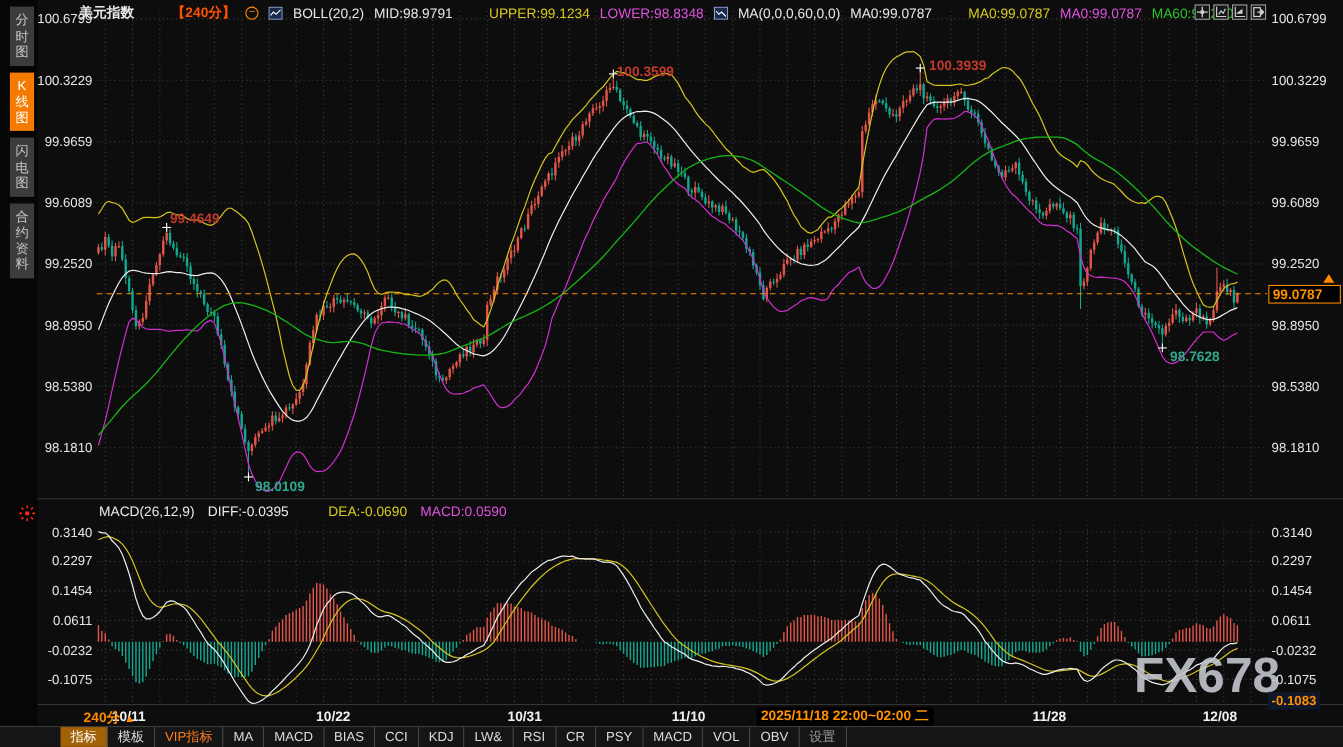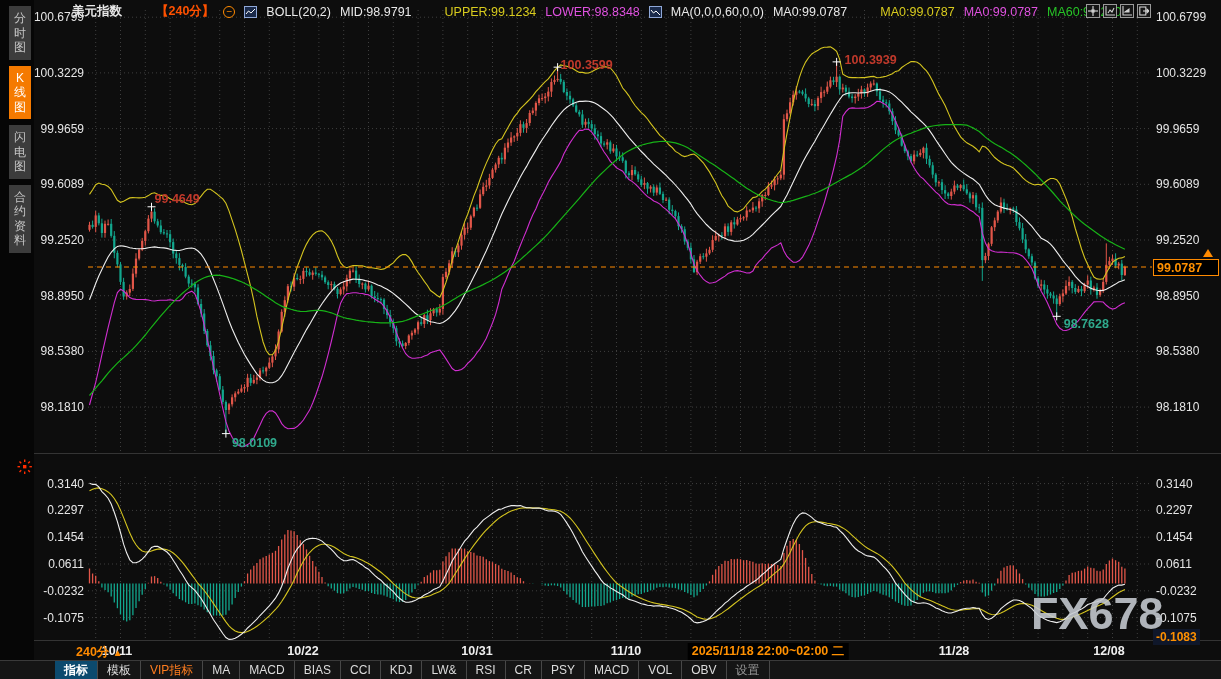--- a/index.html
+++ b/index.html
@@ -48,21 +48,21 @@
   
   .divider{position:absolute;left:0;width:1221px;height:1px;background:#343434;z-index:5;}
   
   .wm{position:absolute;left:1031px;top:588px;font-size:45px;font-weight:700;color:#c7ccd2;
       opacity:.88;z-index:7;letter-spacing:0;}
   
   .tools{position:absolute;left:0;top:660px;width:1221px;height:19px;background:#151515;
          border-top:1px solid #3a3a3a;display:flex;align-items:stretch;padding-left:55px;
          box-sizing:border-box;font-size:12px;z-index:10;}
   .tool{padding:0 9px;color:#dcdcdc;border-right:1px solid #474747;line-height:18px;cursor:pointer;}
-  .tool.active{background:#0c4a6e;color:#fff;font-weight:700;}
+  .tool.active{background:#a16207;color:#fff;font-weight:400;}
   .tool.vip{color:#ff7d1f;}
   .tool.dim{color:#9a9a9a;}
   svg text{font-family:"Liberation Sans",sans-serif;}
 </style>
 </head>
 <body>
 
 <div id="app">
 
   <div class="side" id="sidebar">
@@ -1294,20 +1294,26 @@
     </span>
     <span class="wic">
       <svg width="10" height="10" viewBox="0 0 10 10" stroke="#cfcfcf" stroke-width="1.1" fill="none">
           <rect x="0.8" y="1" width="6" height="8"></rect>
           <line x1="4" y1="5" x2="10" y2="5"></line>
           <path d="M8,3.2 L10,5 L8,6.8 Z" fill="#cfcfcf"></path>
         </svg>
     </span>
   </div>
 
+  <div class="macd-hdr">
+    <span>MACD(26,12,9)</span>
+    <span>DIFF:-0.0395</span>
+    <span class="c-yellow">DEA:-0.0690</span>
+    <span class="c-magenta">MACD:0.0590</span>
+  </div>
 
   <div id="labels">
       <div class="axl left" style="top:10px">100.6799</div>
       <div class="axl right" style="top:10px">100.6799</div>
       <div class="axl left" style="top:66px">100.3229</div>
       <div class="axl right" style="top:66px">100.3229</div>
       <div class="axl left" style="top:122px">99.9659</div>
       <div class="axl right" style="top:122px">99.9659</div>
       <div class="axl left" style="top:177px">99.6089</div>
       <div class="axl right" style="top:177px">99.6089</div>

